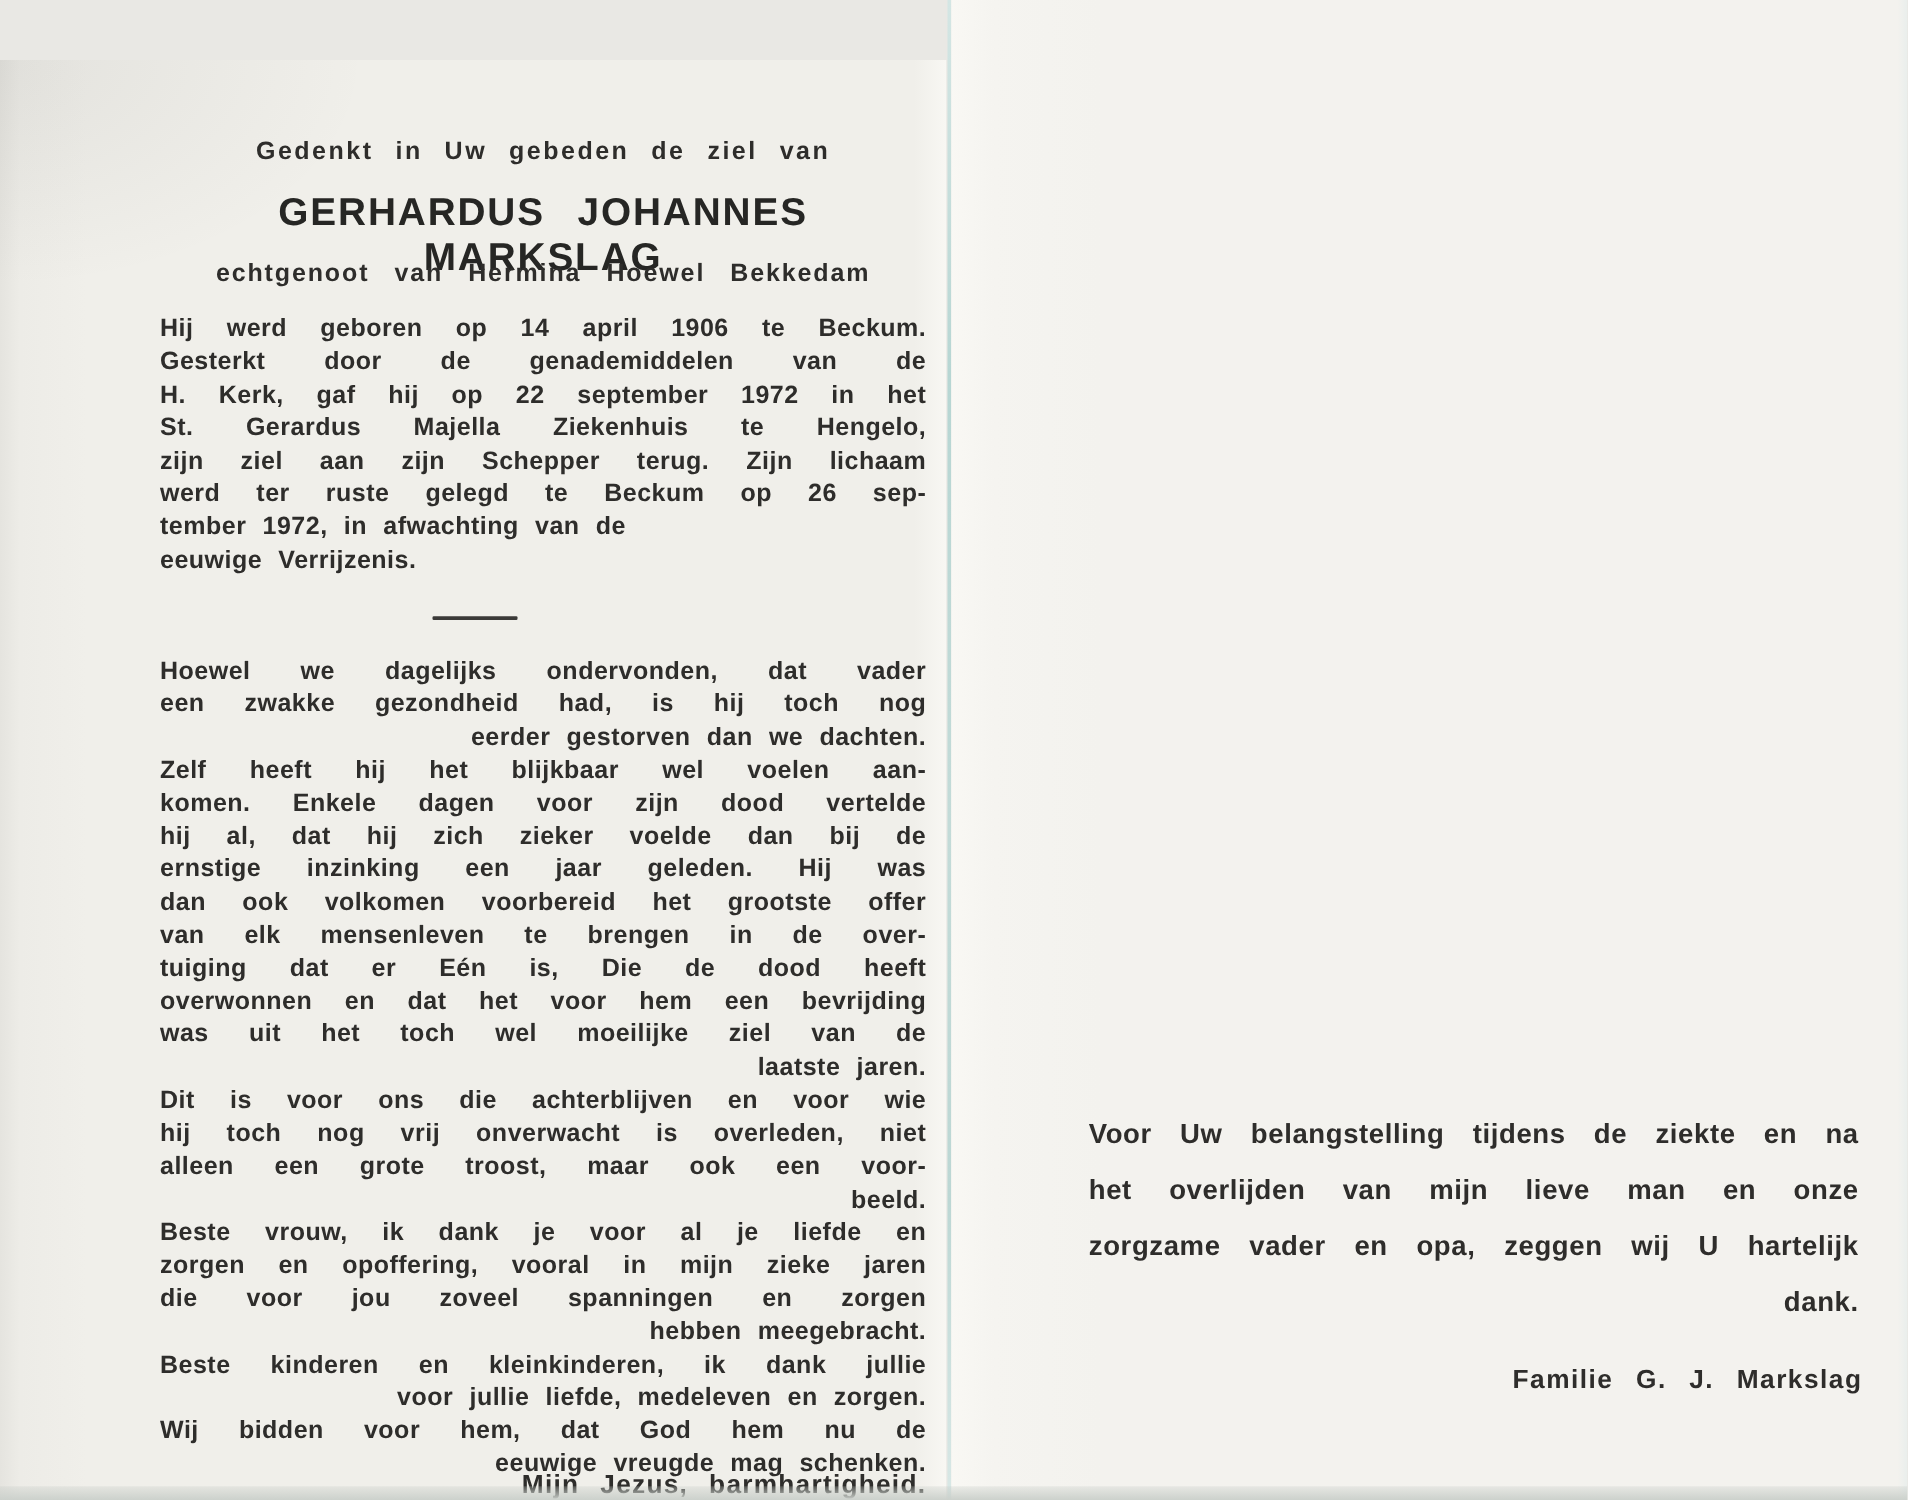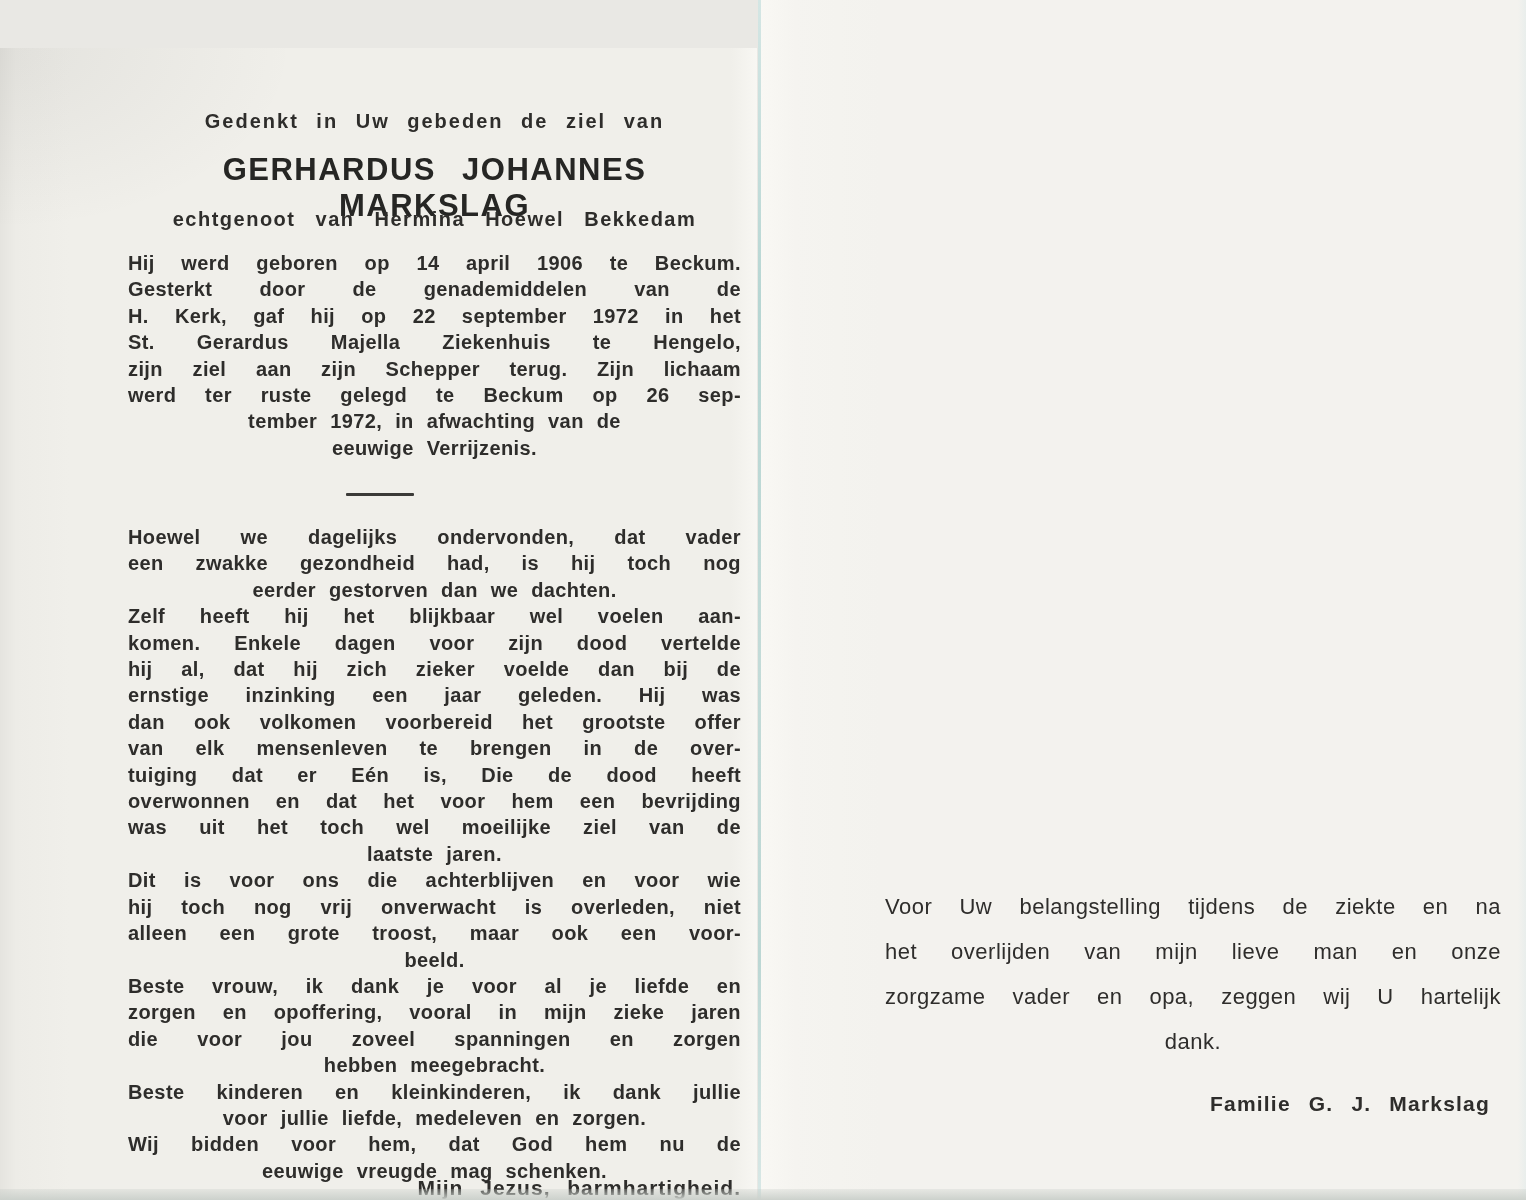--- a/index.html
+++ b/index.html
@@ -54,39 +54,39 @@
   }
   .para{
     position:absolute;left:128px;width:613px;
     font-size:20px;font-weight:700;letter-spacing:0.4px;word-spacing:6px;
     line-height:26.4px;
   }
   .para-bio{top:202px;}
   .para-memorial{top:476px;}
   .tline{min-height:26.4px;white-space:normal;}
   .tline.j{text-align:justify;text-align-last:justify;}
-  .tline.l{text-align:center;word-spacing:7px;}
-  .tline.c{text-align:center;word-spacing:7px;}
+  .tline.l{text-align:right;word-spacing:7px;}
+  .tline.c{word-spacing:7px;}
   .divider{
     position:absolute;left:346px;top:445px;width:68px;height:3px;
     background:#3b3a38;border-radius:1px;
   }
   .prayer-1{
     position:absolute;left:128px;top:1128px;width:613px;text-align:right;
     font-size:21px;font-weight:700;letter-spacing:1px;word-spacing:10px;
   }
   .prayer-2{
     position:absolute;left:128px;top:1161px;width:613px;text-align:right;
     font-size:21px;font-weight:700;letter-spacing:1px;word-spacing:13px;
   }
 
   
   .para-thanks{
-    position:absolute;left:124px;top:884px;width:616px;
-    font-size:22px;font-weight:400;letter-spacing:0.5px;word-spacing:8px;
+    position:absolute;left:110px;top:884px;width:616px;
+    font-size:22px;font-weight:700;letter-spacing:0.5px;word-spacing:8px;
     line-height:45px;
   }
   .para-thanks .tline{min-height:45px;}
   .signature{
     position:absolute;left:116px;top:1092px;width:613px;text-align:right;
     font-size:21px;font-weight:700;letter-spacing:1.2px;word-spacing:11px;
   }
 </style>
 </head>
 <body>

